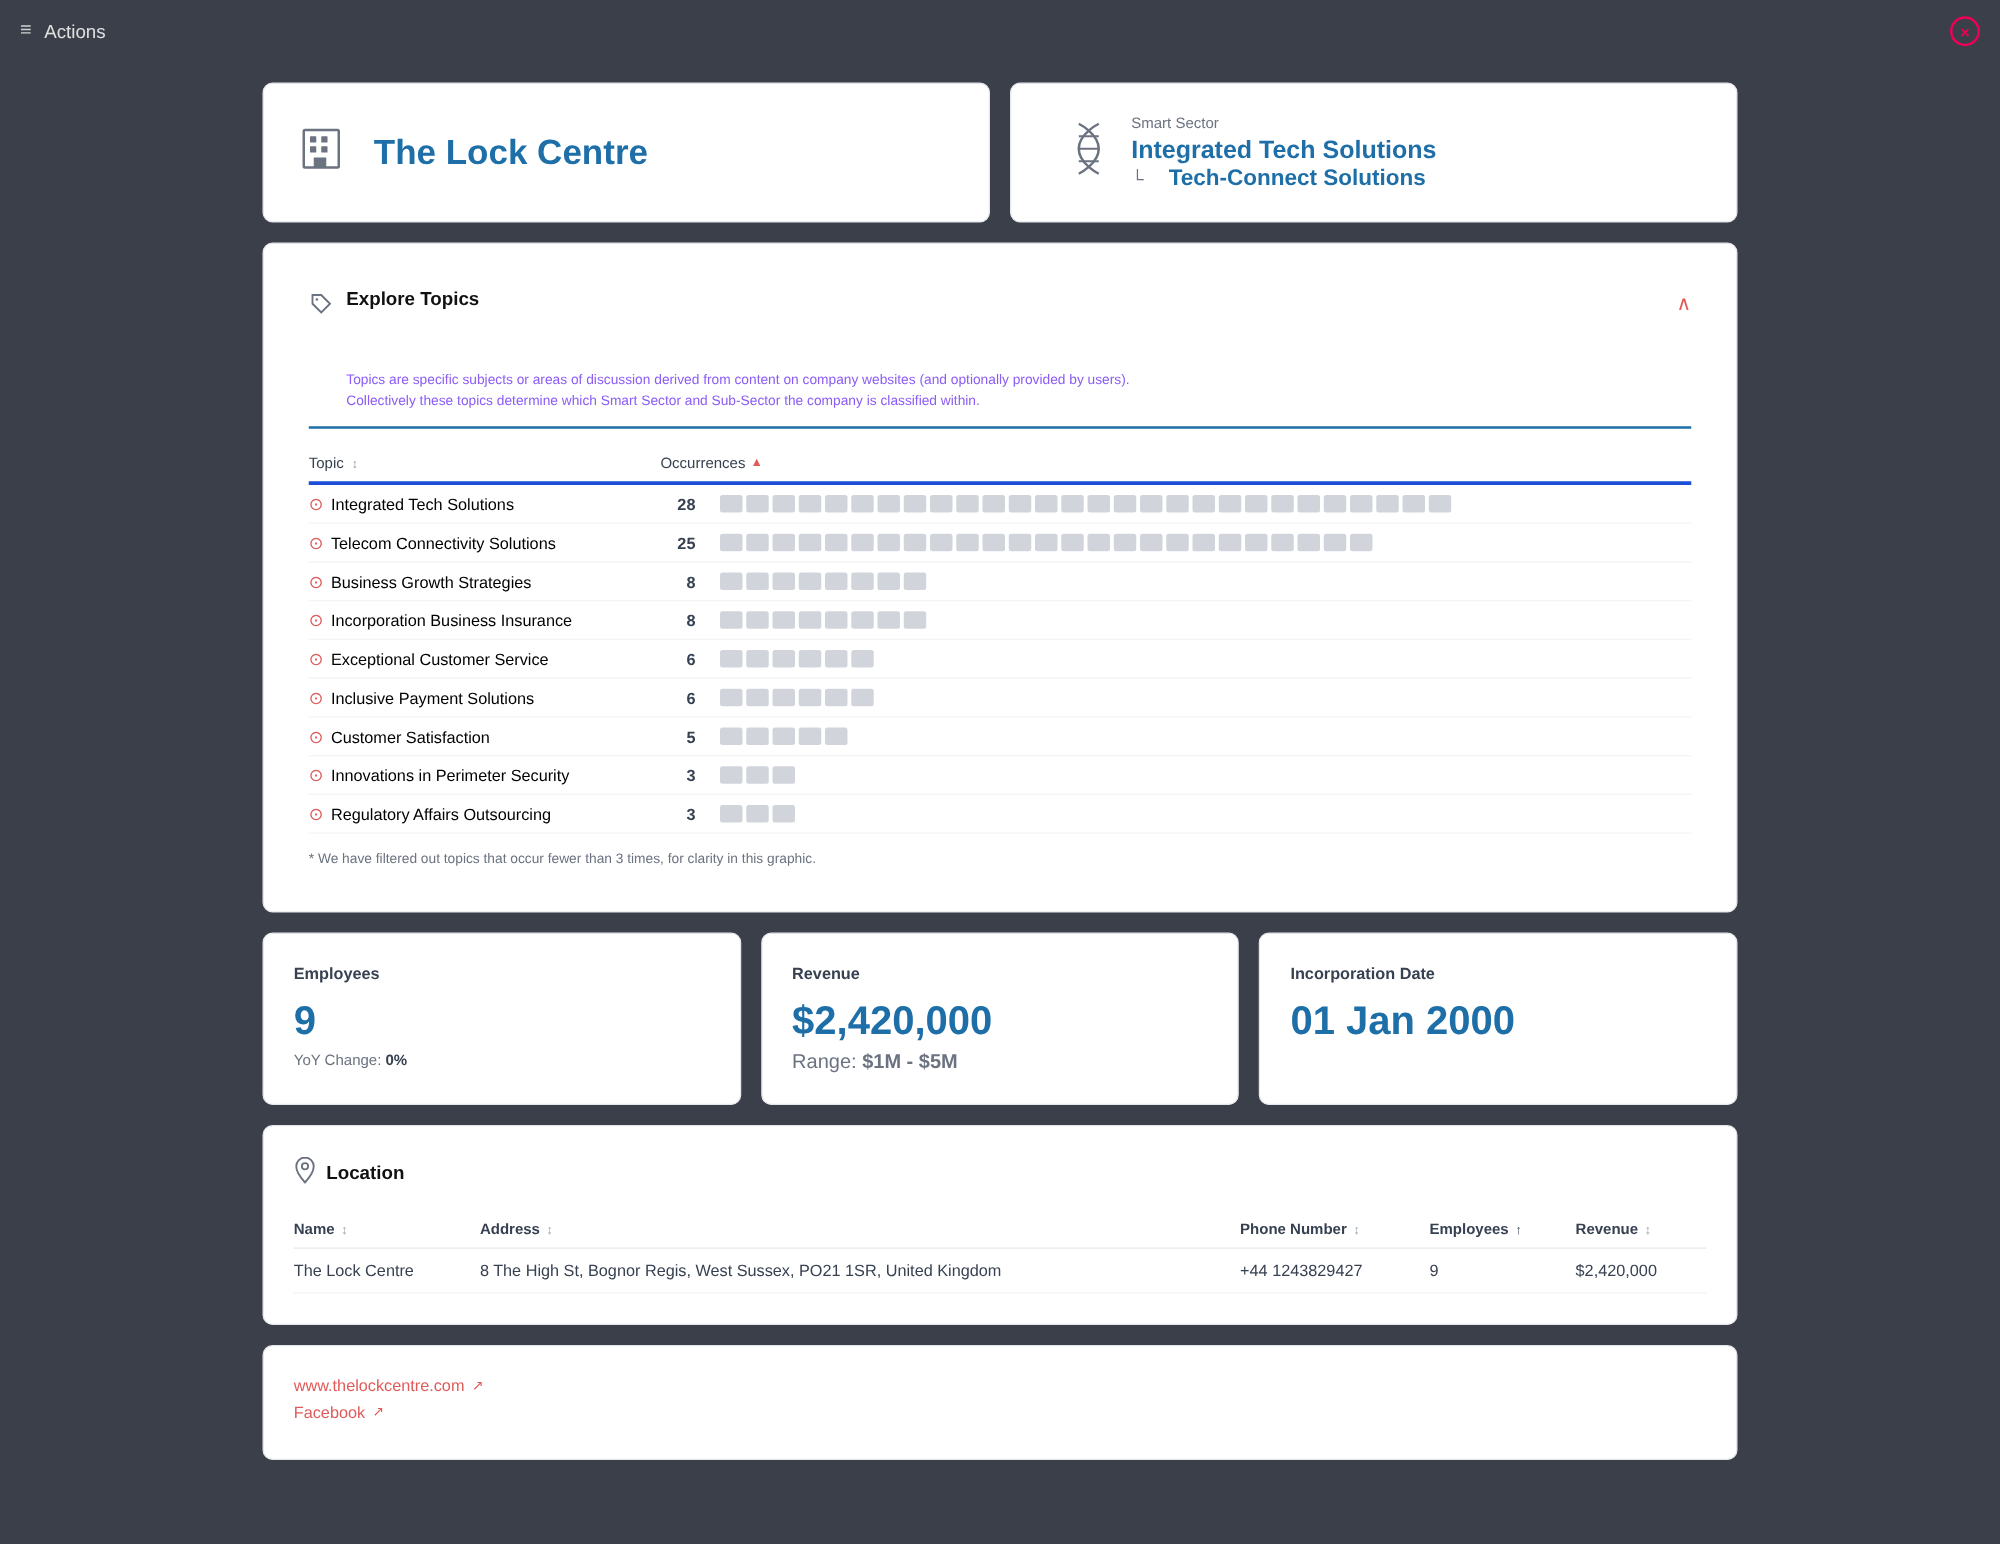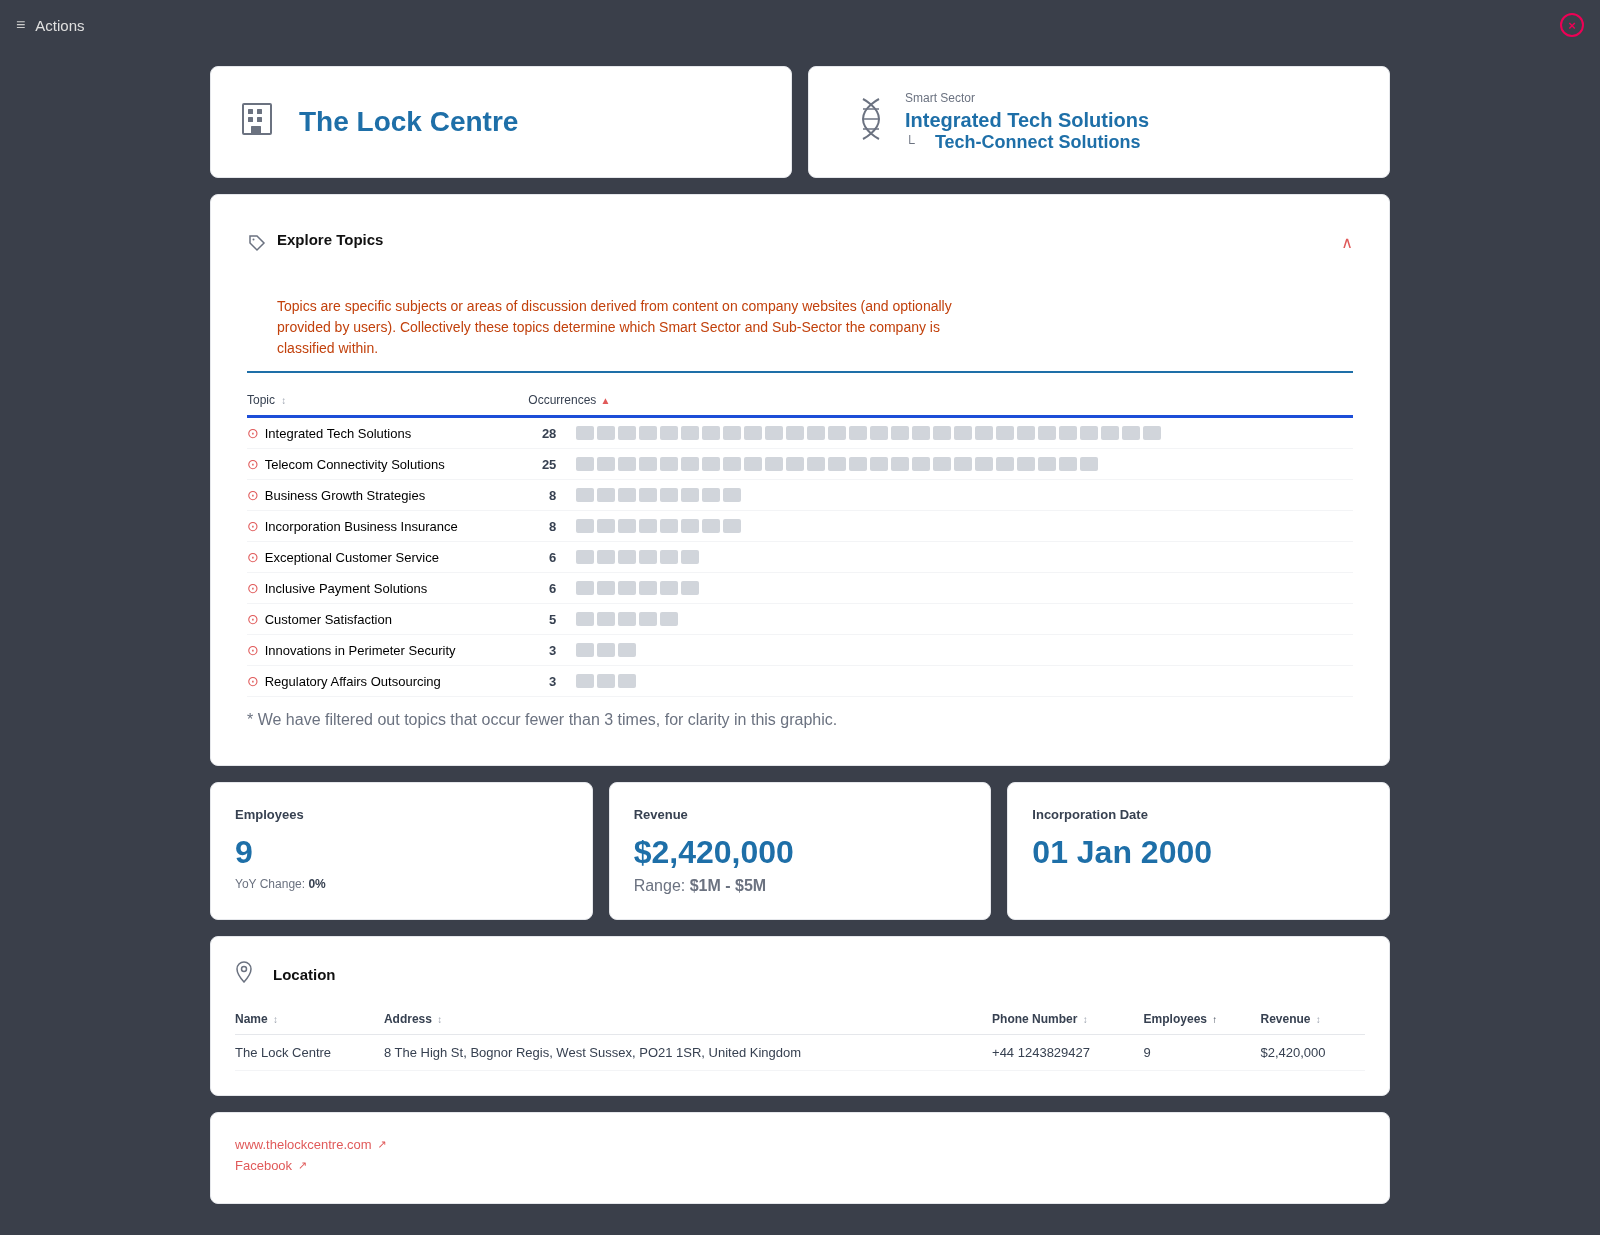--- a/index.html
+++ b/index.html
@@ -154,22 +154,22 @@
       margin-top: 2px;
     }
     .topics-title-block {}
     .topics-title {
       font-size: 15px;
       font-weight: 700;
       color: #111;
       margin-bottom: 4px;
     }
     .topics-desc {
-      font-size: 14px;
-      color: #c2410c;
+      font-size: 11px;
+      color: #8b5cf6;
       line-height: 1.5;
       max-width: 680px;
       margin-top: 48px;
     }
     .collapse-btn {
       color: #e05a5a;
       font-size: 16px;
       cursor: pointer;
       margin-top: 2px;
     }
@@ -232,21 +232,21 @@
     }
     .bar-segment {
       width: 18px;
       height: 14px;
       background: #d1d5db;
       border-radius: 2px;
     }
 
     .topics-footer-note {
       margin-top: 14px;
-      font-size: 16px;
+      font-size: 11px;
       color: #6b7280;
     }
 
     
     .stats-row {
       display: grid;
       grid-template-columns: 1fr 1fr 1fr;
       gap: 16px;
       margin-bottom: 16px;
     }
@@ -288,21 +288,21 @@
     .location-card {
       background: #fff;
       border-radius: 8px;
       border: 1px solid #e5e7eb;
       padding: 24px;
       margin-bottom: 16px;
     }
     .location-header {
       display: flex;
       align-items: center;
-      gap: 20px;
+      gap: 8px;
       margin-bottom: 16px;
     }
     .pin-icon {
       font-size: 18px;
       color: #6b7280;
     }
     .location-title {
       font-size: 15px;
       font-weight: 700;
       color: #111;

